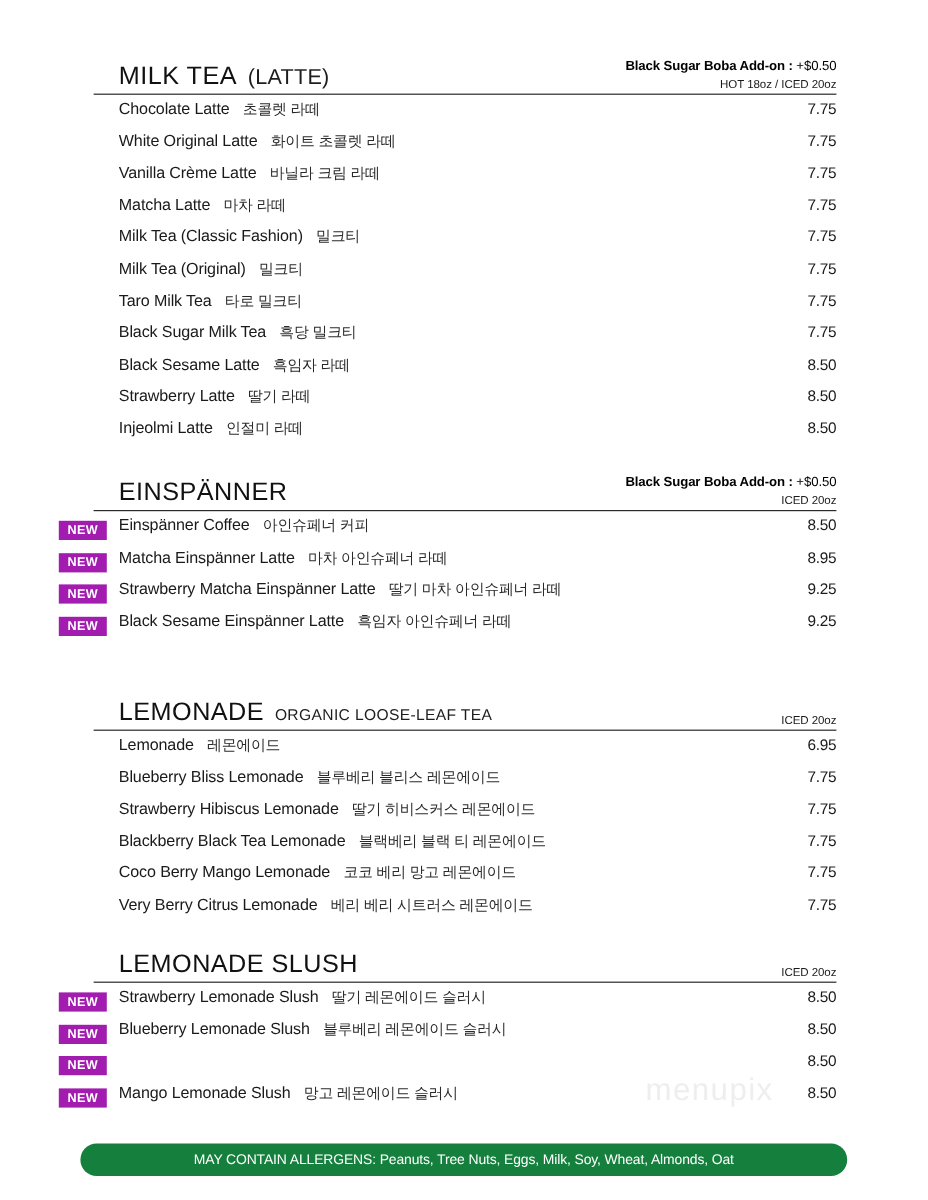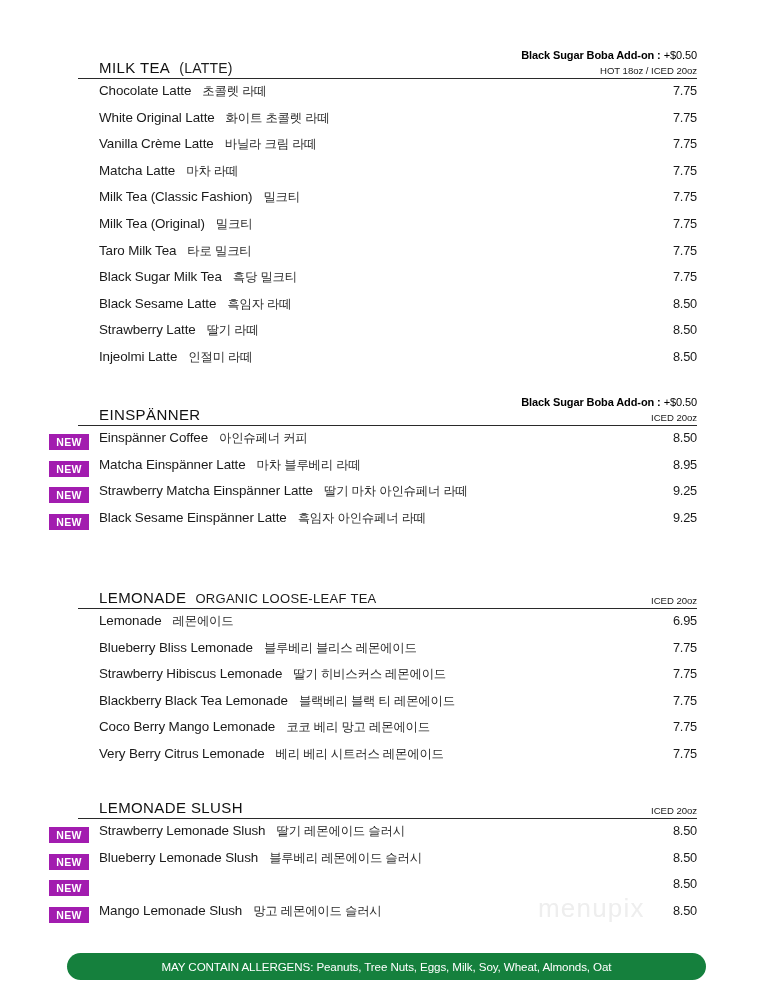--- a/index.html
+++ b/index.html
@@ -33,28 +33,28 @@
   }
   .sec-title-wrap {
     position: absolute;
     left: 99px;
     bottom: 2px;
     display: flex;
     align-items: baseline;
     white-space: nowrap;
   }
   .sec-title {
-    font-size: 15px;
+    font-size: 21px;
     letter-spacing: 0.4px;
     font-weight: 400;
     color: #111;
     font-family: "Liberation Sans", sans-serif;
   }
   .sec-sub {
-    font-size: 14px;
+    font-size: 18px;
     margin-left: 9px;
     letter-spacing: 0.2px;
     color: #1d1d1d;
   }
   .sec-sub.small-caps {
     font-size: 13px;
     letter-spacing: 0.3px;
   }
 
   .sec-meta {
@@ -295,21 +295,21 @@
             <span class="name-ko">아인슈페너 커피</span>
           </div>
           <span class="price">8.50</span>
         </div>
         <div class="row">
           <div class="badge-slot">
             <span class="badge">NEW</span>
           </div>
           <div class="name-cell">
             <span class="name-en">Matcha Einspänner Latte</span>
-            <span class="name-ko">마차 블루베리 라떼</span>
+            <span class="name-ko">마차 아인슈페너 라떼</span>
           </div>
           <span class="price">8.95</span>
         </div>
         <div class="row">
           <div class="badge-slot">
             <span class="badge">NEW</span>
           </div>
           <div class="name-cell">
             <span class="name-en">Strawberry Matcha Einspänner Latte</span>
             <span class="name-ko">딸기 마차 아인슈페너 라떼</span>

